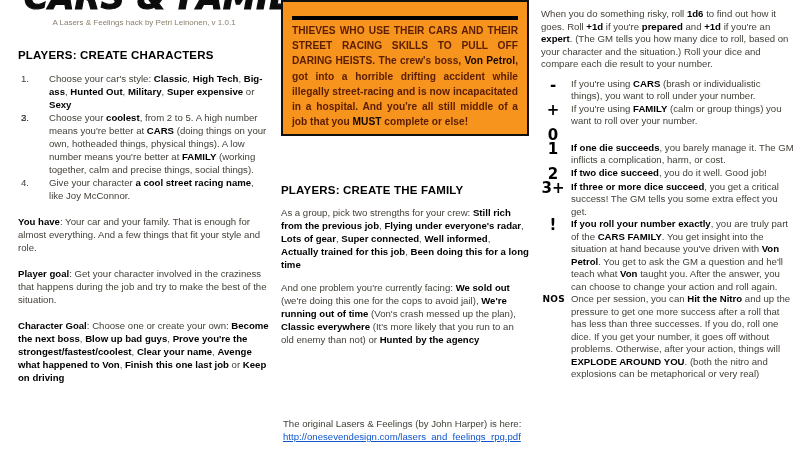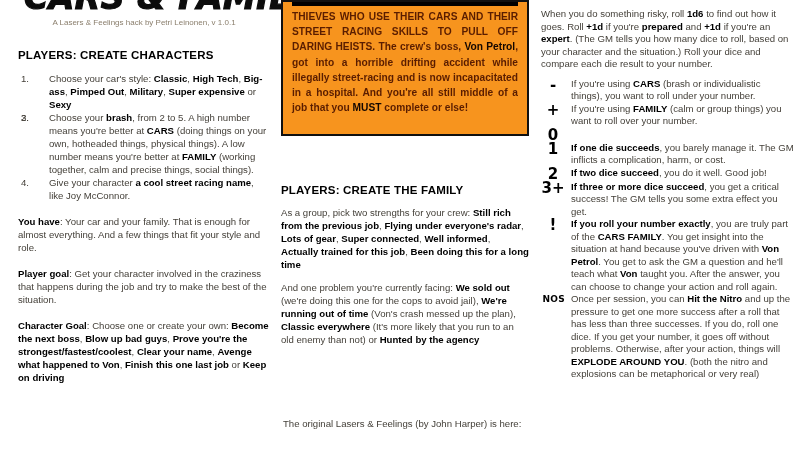--- a/index.html
+++ b/index.html
@@ -15,21 +15,21 @@
   .subtitle{margin-top:1px;text-align:center;font-size:8px;color:#8a7e6c;}
   .sec-heading{margin:22px 0 0;font-size:11.5px;font-weight:bold;color:#000;letter-spacing:.2px;}
   ol.char-list{margin:11px 0 0;padding:0;list-style:none;font-size:9.6px;line-height:13px;}
   .char-list li{position:relative;padding-left:31px;}
   .char-list .num{position:absolute;left:3px;top:0;}
   .para{margin:13px 0 0;font-size:9.6px;line-height:13px;}
 
   
   .col-mid{position:absolute;left:281px;top:0;width:248px;}
   .orange-box{box-sizing:border-box;height:136px;background:#F7941E;border:2px solid #101010;
-              padding:0 9px 0;overflow:hidden;}
+              padding:14px 9px 0;overflow:hidden;}
   .clipped-line{height:4px;background:#000;margin:0 0 3px;}
   .box-text{margin:0;font-size:10.2px;line-height:15.2px;font-weight:bold;color:#5a1d00;text-align:justify;}
   .box-text b{color:#140700;}
   .col-mid .sec-heading{margin-top:48px;}
   .col-mid .para{margin-top:10px;}
   .mid-footer{position:absolute;left:2px;top:417px;width:248px;font-size:9.6px;line-height:13px;}
   .mid-footer a{color:#1155CC;text-decoration:underline;cursor:pointer;}
 
   
   .col-right{position:absolute;left:541px;top:8px;width:253px;font-size:9.6px;line-height:12.5px;}
@@ -46,28 +46,28 @@
 
 <div class="page">
 
   <section class="col-left">
     <h1 class="title">CARS &amp; FAMILY</h1>
     <div class="subtitle">A Lasers &amp; Feelings hack by Petri Leinonen, v 1.0.1</div>
     <h2 class="sec-heading">PLAYERS: CREATE CHARACTERS</h2>
     <ol class="char-list">
       <li>
         <span class="num">1.</span>
-        <span>Choose your car's style: <b>Classic</b>, <b>High Tech</b>, <b>Big-ass</b>, <b>Pimped Out</b>, <b>Military</b>, <b>Super expensive</b> or <b>Sexy</b></span>
+        <span>Choose your car's style: <b>Classic</b>, <b>High Tech</b>, <b>Big-ass</b>, <b>Hunted Out</b>, <b>Military</b>, <b>Super expensive</b> or <b>Sexy</b></span>
       </li>
       <li>
         <span class="num">2.</span>
       </li>
       <li>
         <span class="num">3.</span>
-        <span>Choose your <b>brash</b>, from 2 to 5. A high number means you're better at <b>CARS</b> (doing things on your own, hotheaded things, physical things). A low number means you're better at <b>FAMILY</b> (working together, calm and precise things, social things).</span>
+        <span>Choose your <b>coolest</b>, from 2 to 5. A high number means you're better at <b>CARS</b> (doing things on your own, hotheaded things, physical things). A low number means you're better at <b>FAMILY</b> (working together, calm and precise things, social things).</span>
       </li>
       <li>
         <span class="num">4.</span>
         <span>Give your character <b>a cool street racing name</b>, like Joy McConnor.</span>
       </li>
     </ol>
     <p class="para"><b>You have</b>: Your car and your family. That is enough for almost everything. And a few things that fit your style and role.</p>
     <p class="para"><b>Player goal</b>: Get your character involved in the craziness that happens during the job and try to make the best of the situation.</p>
     <p class="para"><b>Character Goal</b>: Choose one or create your own: <b>Become the next boss</b>, <b>Blow up bad guys</b>, <b>Prove you're the strongest/fastest/coolest</b>, <b>Clear your name</b>, <b>Avenge what happened to Von</b>, <b>Finish this one last job</b> or <b>Keep on driving</b></p>
   </section>
@@ -75,20 +75,21 @@
   <section class="col-mid">
     <div class="orange-box">
       <div class="clipped-line"></div>
       <p class="box-text">THIEVES WHO USE THEIR CARS AND THEIR STREET RACING SKILLS TO PULL OFF DARING HEISTS. The crew's boss, <b>Von Petrol</b>, got into a horrible drifting accident while illegally street-racing and is now incapacitated in a hospital. And you're all still middle of a job that you <b>MUST</b> complete or else!</p>
     </div>
     <h2 class="sec-heading">PLAYERS: CREATE THE FAMILY</h2>
     <p class="para">As a group, pick two strengths for your crew: <b>Still rich from the previous job</b>, <b>Flying under everyone's radar</b>, <b>Lots of gear</b>, <b>Super connected</b>, <b>Well informed</b>, <b>Actually trained for this job</b>, <b>Been doing this for a long time</b></p>
     <p class="para">And one problem you're currently facing: <b>We sold out</b> (we're doing this one for the cops to avoid jail), <b>We're running out of time</b> (Von's crash messed up the plan), <b>Classic everywhere</b> (It's more likely that you run to an old enemy than not) or <b>Hunted by the agency</b></p>
     <div class="mid-footer">
       <div>The original Lasers &amp; Feelings (by John Harper) is here:</div>
+      <a>http://onesevendesign.com/lasers_and_feelings_rpg.pdf</a>
     </div>
   </section>
 
   <section class="col-right">
     <p class="intro">When you do something risky, roll <b>1d6</b> to find out how it goes. Roll <b>+1d</b> if you're <b>prepared</b> and <b>+1d</b> if you're an <b>expert</b>. (The GM tells you how many dice to roll, based on your character and the situation.) Roll your dice and compare each die result to your number.</p>
     <div class="rules">
       <div class="rule">
         <div class="sym">-</div>
         <div class="txt">If you're using <b>CARS</b> (brash or individualistic things), you want to roll under your number.</div>
       </div>

